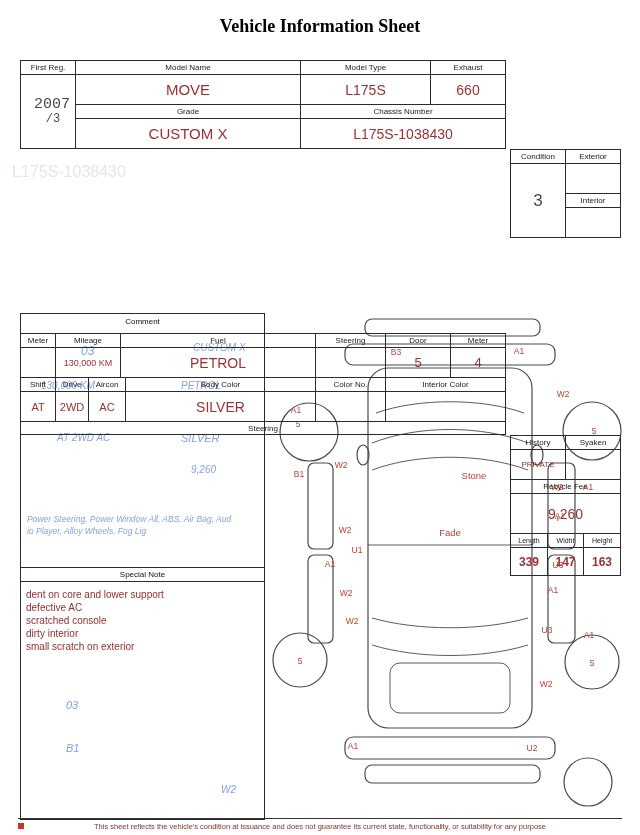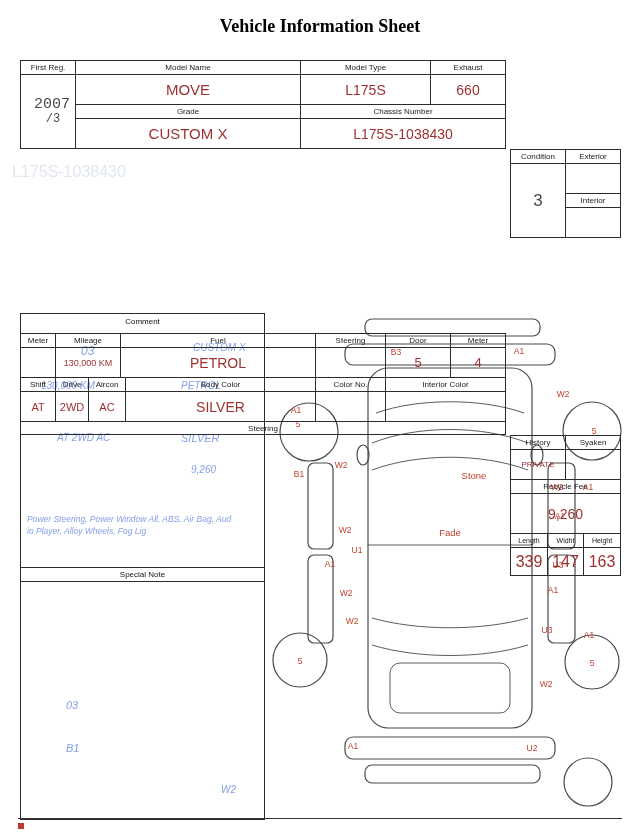--- a/index.html
+++ b/index.html
@@ -9,21 +9,21 @@
 
   .page-title{position:absolute;top:16px;left:0;right:0;text-align:center;
     font-family:"Liberation Serif",serif;font-weight:bold;font-size:18px;color:#000000;}
 
   table.sheet{border-collapse:collapse;table-layout:fixed;}
   table.sheet td{border:1px solid #2b2b2b;text-align:center;vertical-align:middle;
     padding:0;overflow:hidden;white-space:nowrap;}
   .lbl{font-size:8px;color:#1a1a1a;font-weight:normal;}
   .val{color:#9e3030;}
   .dark{color:#4a4a4a;}
-  .v15{font-size:15px;} .v14{font-size:14px;} .v13{font-size:13px;} .v12{font-size:16px;}
+  .v15{font-size:15px;} .v14{font-size:14px;} .v13{font-size:13px;} .v12{font-size:12px;font-weight:bold;}
   .v11{font-size:11px;} .v9{font-size:9px;} .v8{font-size:8px;} .v17{font-size:17px;}
   .firstreg{text-align:right;padding-left:8px !important;line-height:1.05;font-family:Liberation Mono, monospace;}
   .firstreg .yr{display:block;font-size:15px;}
   .firstreg .mo{display:block;font-size:12px;padding-left:2px;}
   .equip{font-size:9.5px;color:#8e3434;text-align:left !important;vertical-align:top !important;
     padding:2px 4px !important;white-space:normal !important;line-height:1.4;}
 
   .comment-box{position:absolute;left:20px;top:313px;width:243px;height:505px;
     border:1px solid #2b2b2b;background:transparent;}
   .box-hdr{position:relative;z-index:1;font-size:8px;text-align:center;padding-top:3px;color:#111;}
@@ -209,20 +209,27 @@
     <span class="ghost" style="left:160px;top:118px;font-size:11px">SILVER</span>
     <span class="ghost" style="left:170px;top:150px;font-size:10px">9,260</span>
     <span class="ghost" style="left:6px;top:200px;font-size:8.5px">Power Steering, Power Window All, ABS, Air Bag, Aud</span>
     <span class="ghost" style="left:6px;top:212px;font-size:8.5px">io Player, Alloy Wheels, Fog Lig</span>
     <span class="ghost" style="left:45px;top:385px;font-size:11px">03</span>
     <span class="ghost" style="left:45px;top:428px;font-size:11px">B1</span>
     <span class="ghost" style="left:200px;top:470px;font-size:10px">W2</span>
 
     <div class="sn">
       <div class="sn-hdr">Special Note</div>
+      <div class="sn-items">
+        <div class="sn-item">dent on core and lower support</div>
+        <div class="sn-item">defective AC</div>
+        <div class="sn-item">scratched console</div>
+        <div class="sn-item">dirty interior</div>
+        <div class="sn-item">small scratch on exterior</div>
+      </div>
     </div>
   </div>
 
   <svg class="diagram" viewBox="0 0 364 505">
 
     <rect class="part" x="97" y="6" width="175" height="17" rx="7"></rect>
     <rect class="part" x="77" y="31" width="210" height="21" rx="8"></rect>
     <rect class="part" x="100" y="55" width="164" height="360" rx="20"></rect>
     <path class="seam" d="M108,100 C150,85 214,85 256,100"></path>
     <path class="seam" d="M104,130 C150,112 214,112 260,130"></path>
@@ -269,14 +276,15 @@
     <text x="321" y="325">A1</text>
     <text x="32" y="351">5</text>
     <text x="324" y="353">5</text>
     <text x="278" y="374">W2</text>
     <text x="85" y="436">A1</text>
     <text x="264" y="438">U2</text>
   </svg>
 
   <div class="footer-line"></div>
   <div class="footer-mark"></div>
+  <div class="footer-text">This sheet reflects the vehicle's condition at issuance and does not guarantee its current state, functionality, or suitability for any purpose</div>
 
 </div>
 
 </body></html>

